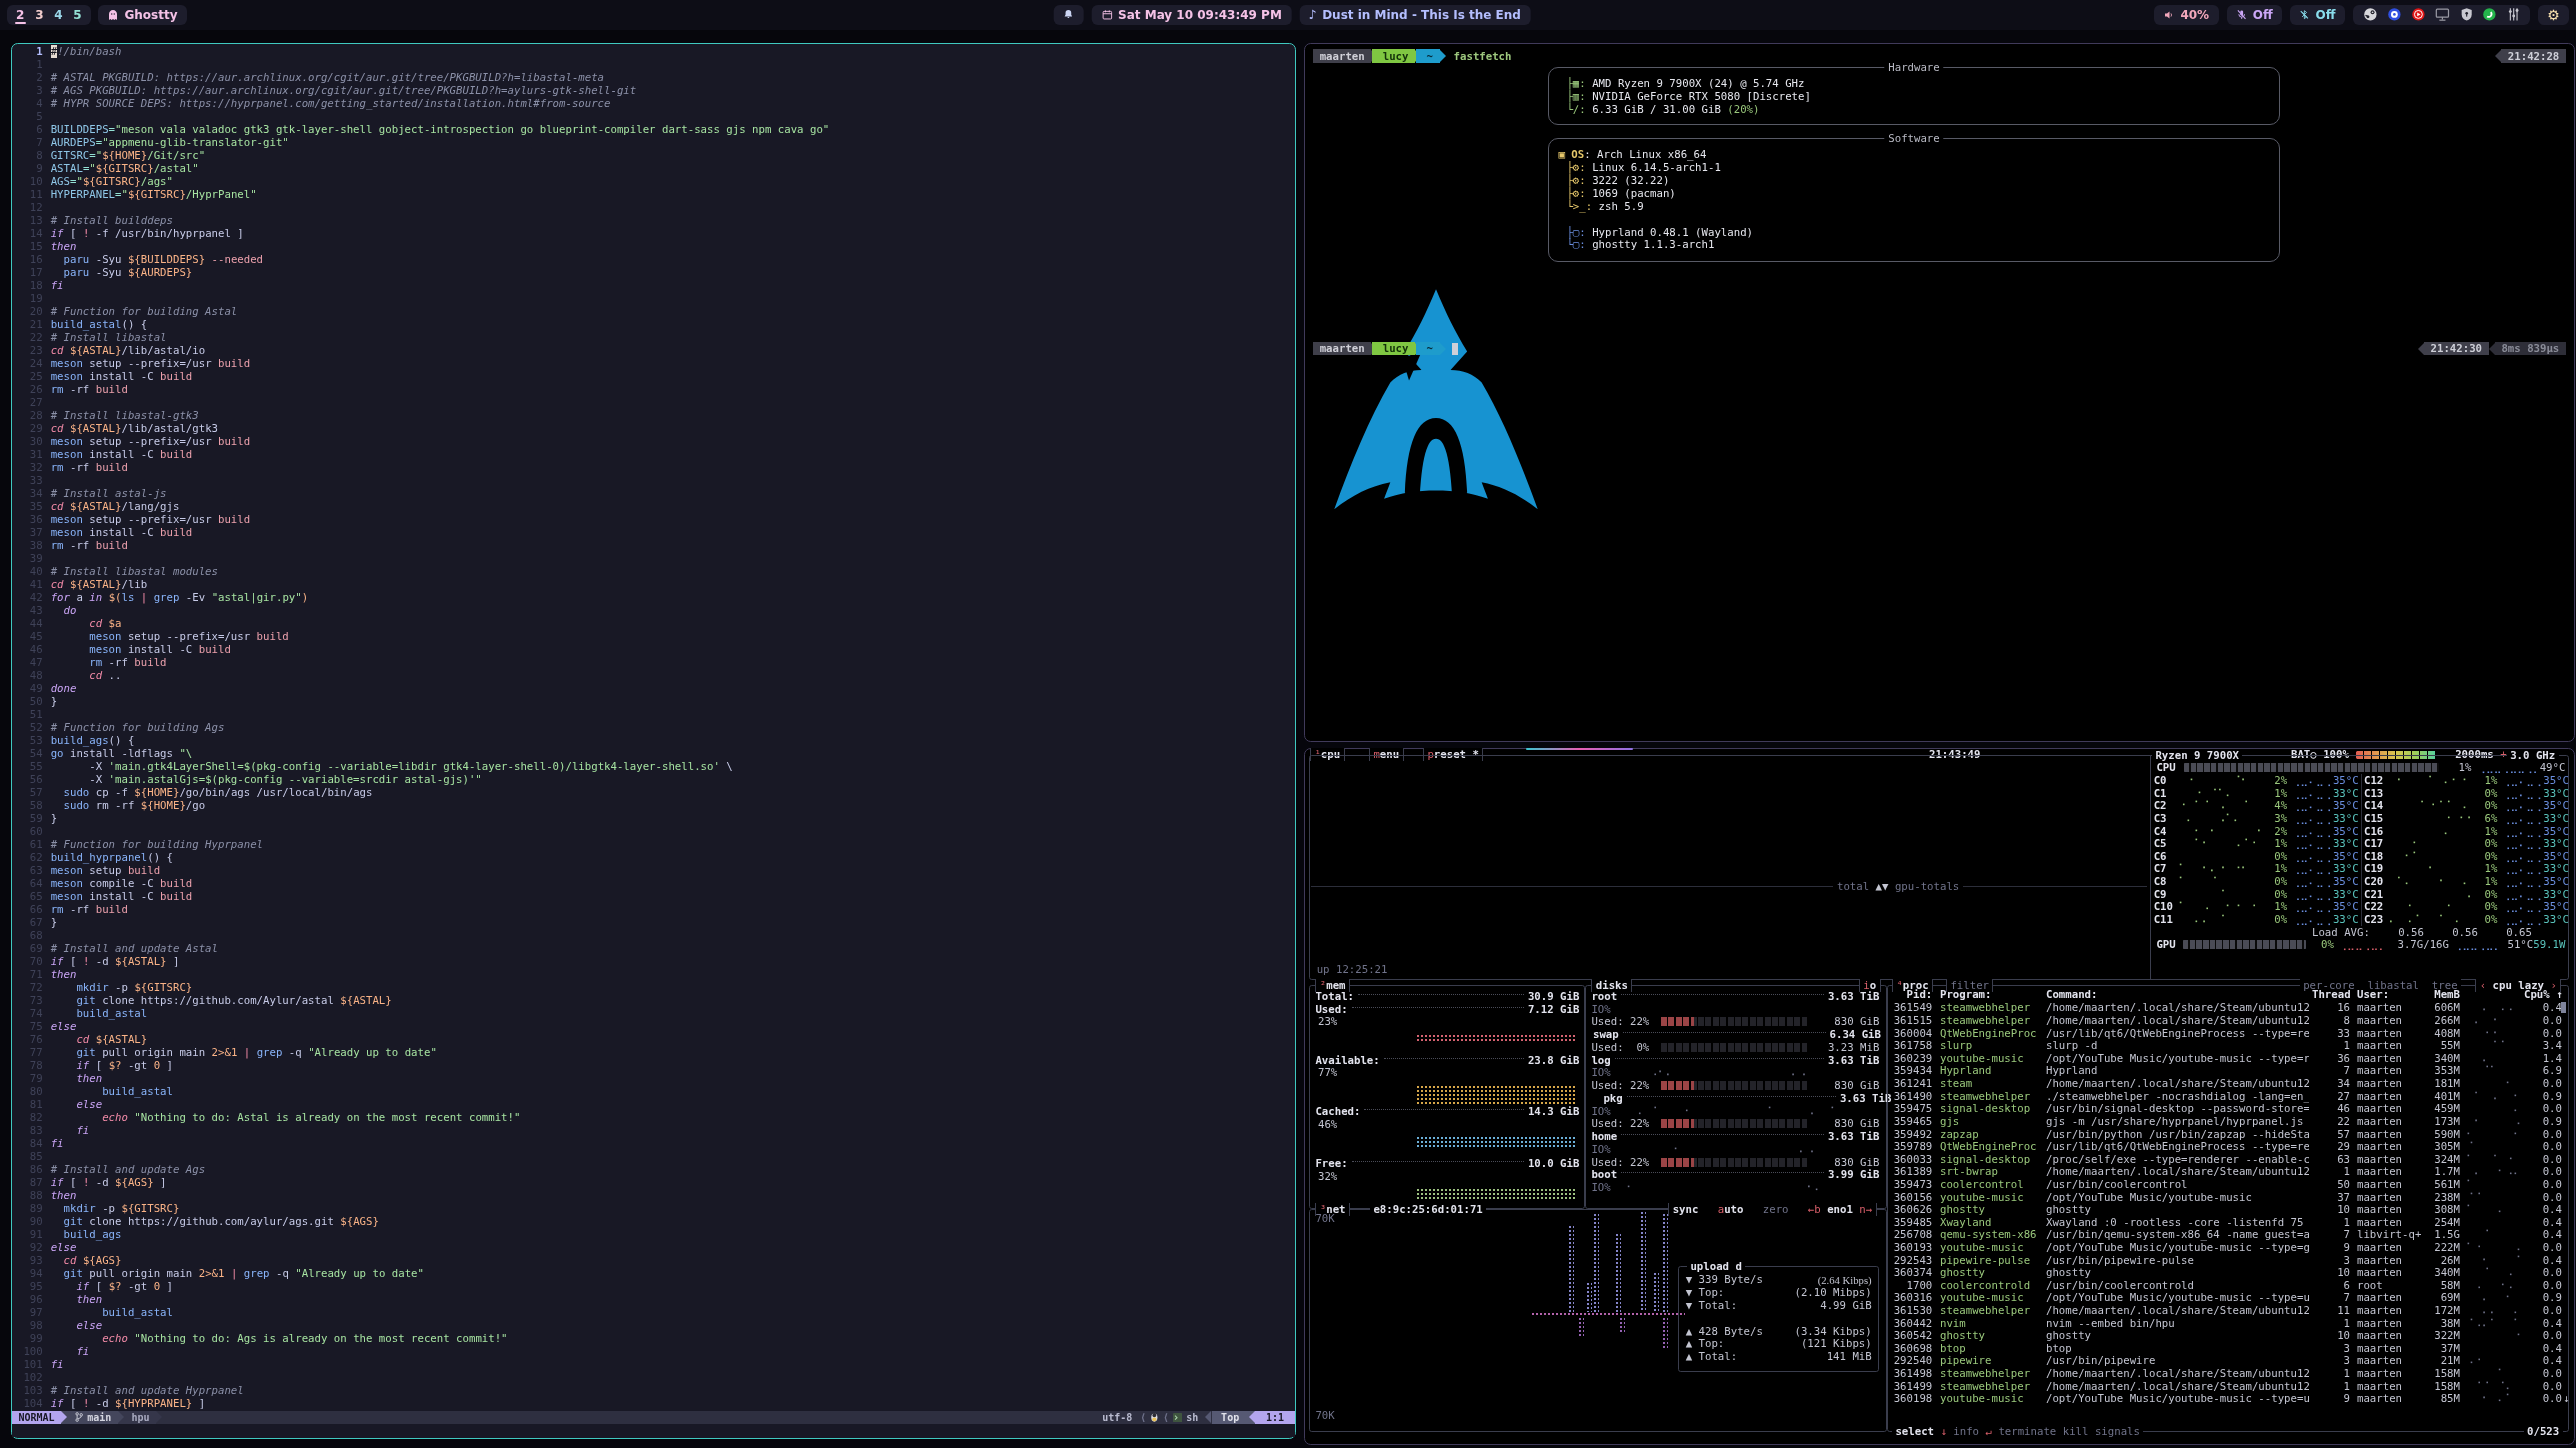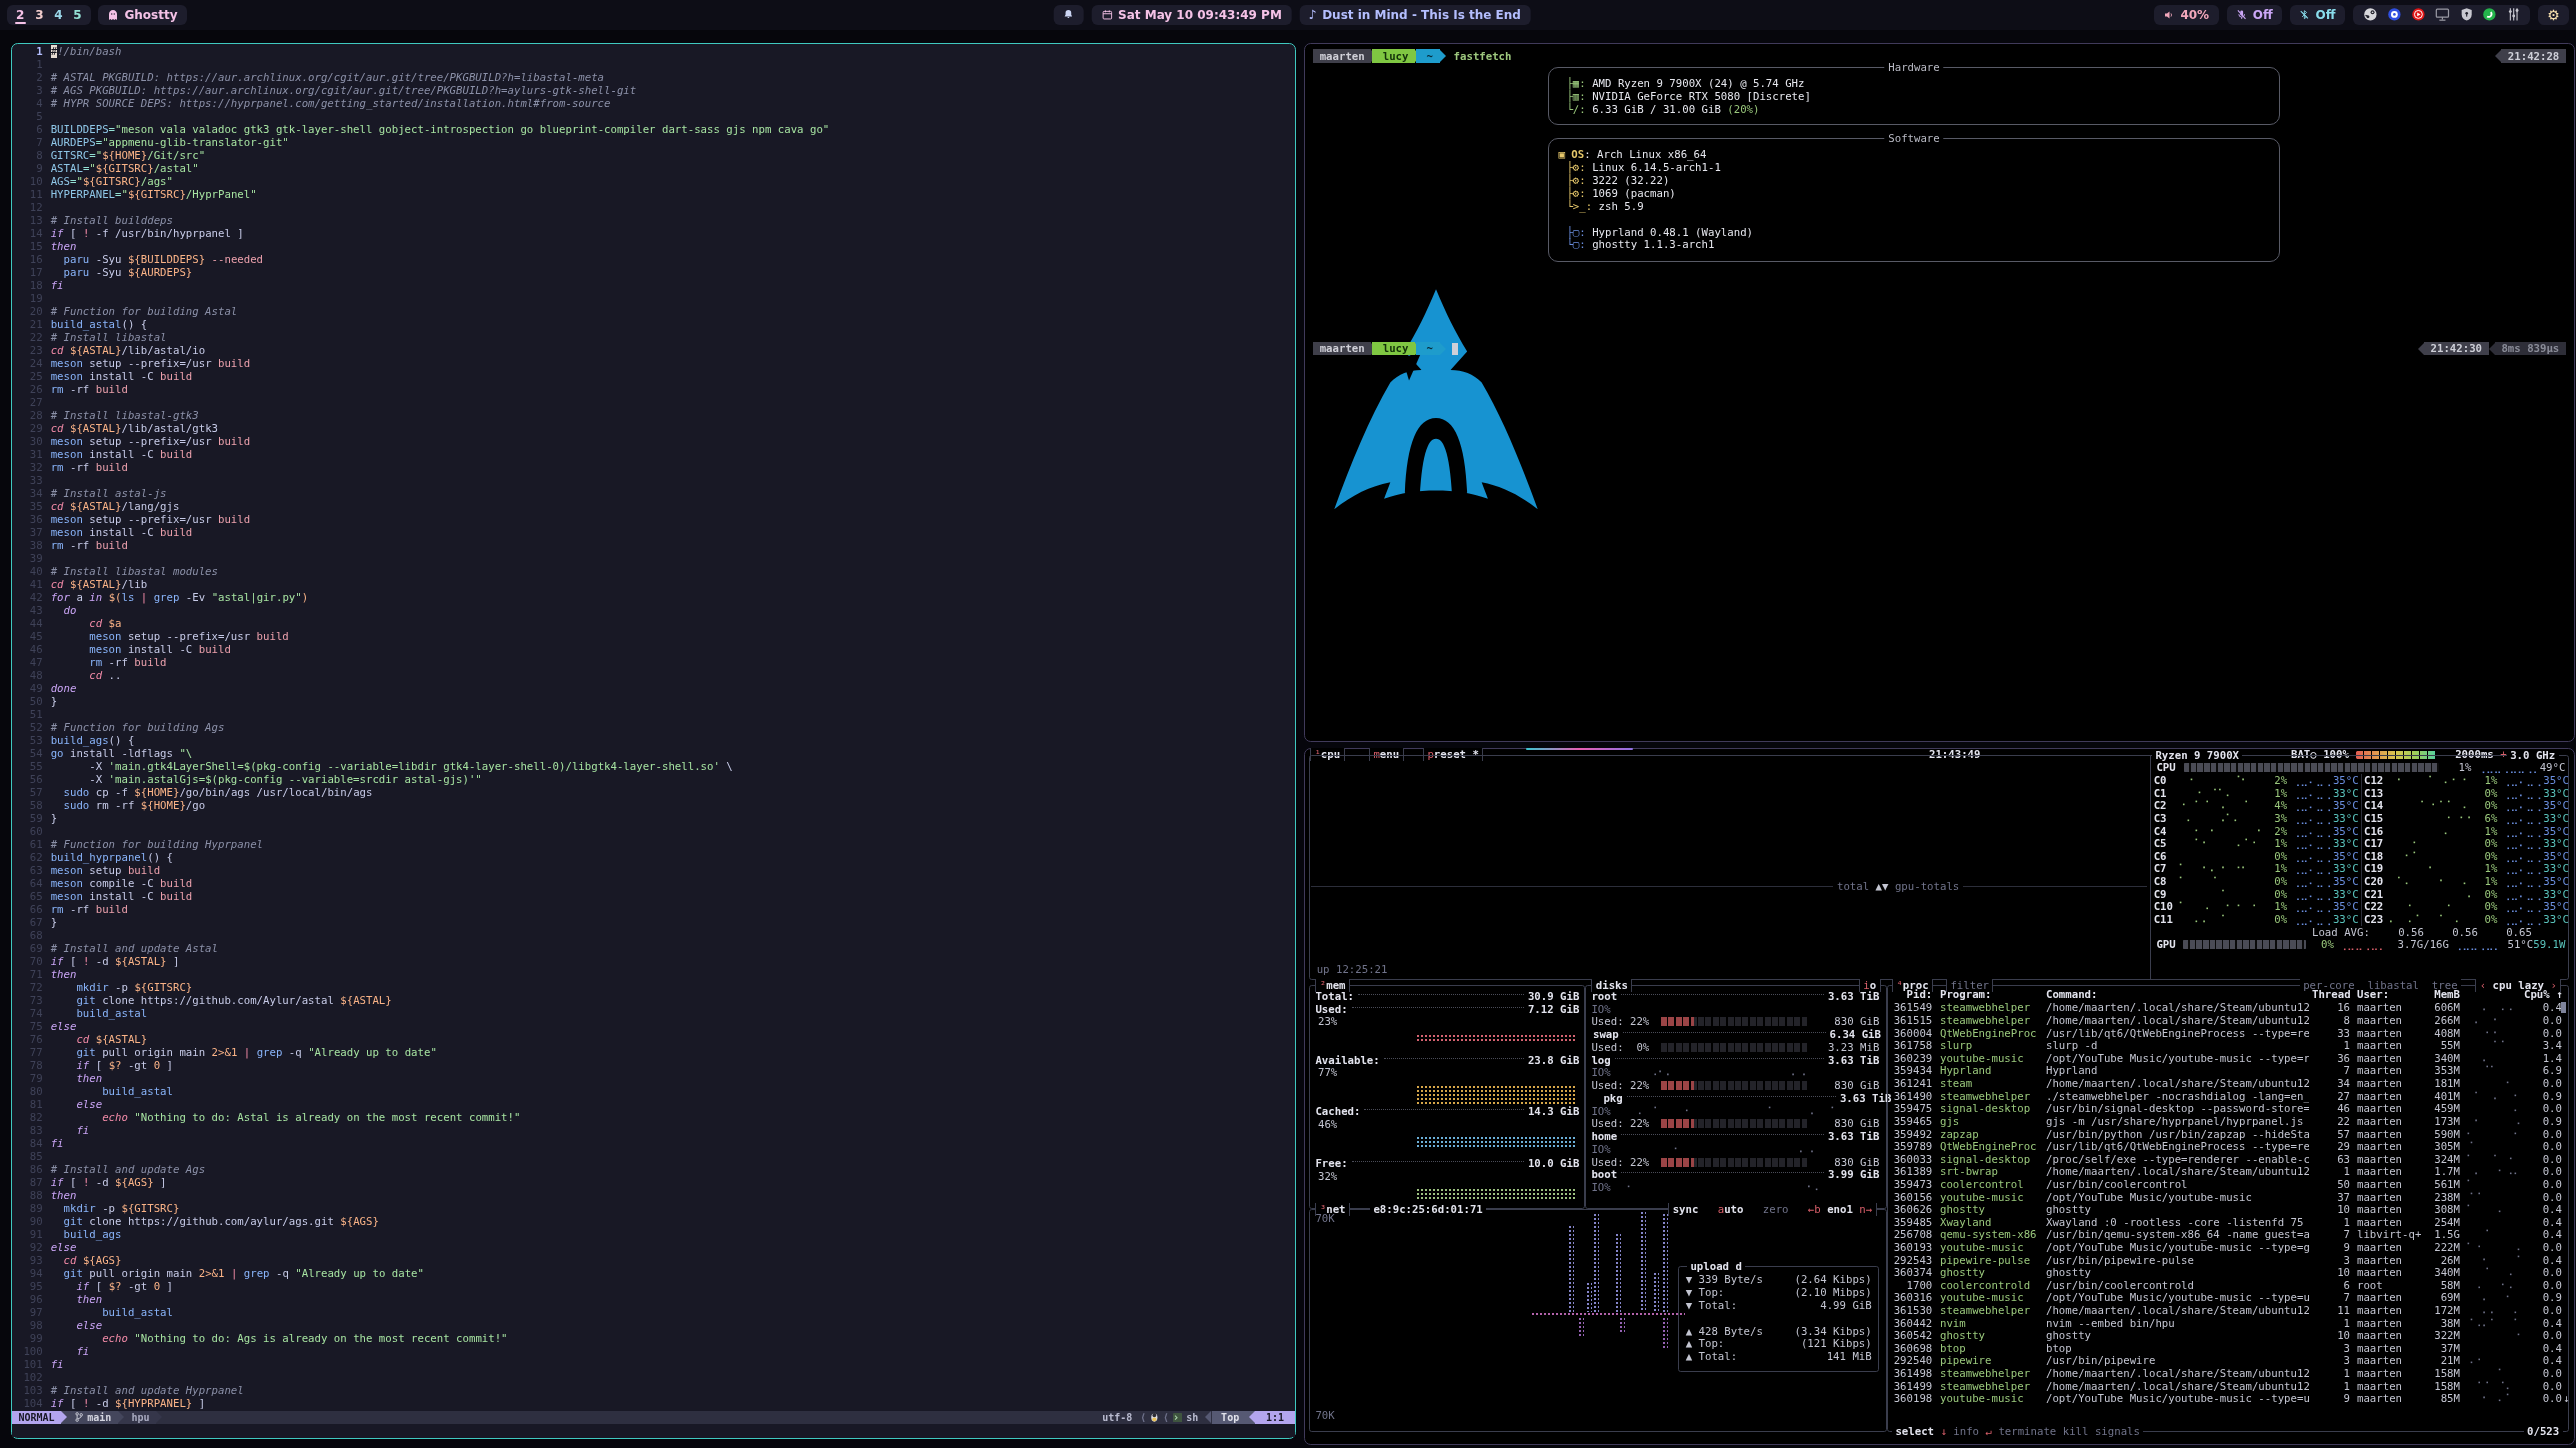--- a/index.html
+++ b/index.html
@@ -464,21 +464,21 @@
         <div class="netcol dotg" style="left: 343px; top: 62px; height: 40px; background-image: radial-gradient(rgb(143, 143, 217) 0.7px, transparent 0.8px);"></div>
         <div class="netcol dotg" style="left: 352px; top: 2.7px; height: 99px; background-image: radial-gradient(rgb(143, 143, 217) 0.7px, transparent 0.8px);"></div>
         <div class="dotg" style="position: absolute; left: 221px; top: 102px; width: 154px; height: 5.4px; background-image: radial-gradient(rgb(192, 106, 184) 0.7px, transparent 0.8px);"></div>
         <div class="netcol dotg" style="left: 268px; top: 107px; height: 20px; background-image: radial-gradient(rgb(160, 106, 192) 0.7px, transparent 0.8px);"></div>
         <div class="netcol dotg" style="left: 309px; top: 107px; height: 16px; background-image: radial-gradient(rgb(160, 106, 192) 0.7px, transparent 0.8px);"></div>
         <div class="netcol dotg" style="left: 352px; top: 107px; height: 32px; background-image: radial-gradient(rgb(160, 106, 192) 0.7px, transparent 0.8px);"></div>
       </div>
     <div class="bpanel" style="left:368px;top:56px;width:201px;height:106px;border-color:#3a3d4d;">
       <span class="ptab" style="left:8px;border:none;"><span class="y-w">upload d</span></span>
       <div id="net-stats">
-          <div class="brow" style="left: 6.7px; top: 6.7px; width: 186px;"><span class="y-wh">▼ </span><span class="y-wh">339 Byte/s</span><span class="y-wh" style="flex: 1 1 0%; text-align: right;">(2.64 Kibps)</span></div>
+          <div class="brow" style="left: 6.7px; top: 6.7px; width: 186px;"><span class="y-wh">▼ </span><span class="y-wh">339 Byte/s</span><span class="y-wh" style="flex: 1 1 0%; text-align: right; font-family: Liberation Serif, serif;">(2.64 Kibps)</span></div>
           <div class="brow" style="left: 6.7px; top: 19.4px; width: 186px;"><span class="y-wh">▼ </span><span class="y-wh">Top:</span><span class="y-wh" style="flex: 1 1 0%; text-align: right;">(2.10 Mibps)</span></div>
           <div class="brow" style="left: 6.7px; top: 32px; width: 186px;"><span class="y-wh">▼ </span><span class="y-wh">Total:</span><span class="y-wh" style="flex: 1 1 0%; text-align: right;">4.99 GiB</span></div>
           <div class="brow" style="left: 6.7px; top: 58px; width: 186px;"><span class="y-wh">▲ </span><span class="y-wh">428 Byte/s</span><span class="y-wh" style="flex: 1 1 0%; text-align: right;">(3.34 Kibps)</span></div>
           <div class="brow" style="left: 6.7px; top: 70px; width: 186px;"><span class="y-wh">▲ </span><span class="y-wh">Top:</span><span class="y-wh" style="flex: 1 1 0%; text-align: right;">(121 Kibps)</span></div>
           <div class="brow" style="left: 6.7px; top: 83px; width: 186px;"><span class="y-wh">▲ </span><span class="y-wh">Total:</span><span class="y-wh" style="flex: 1 1 0%; text-align: right;">141 MiB</span></div>
         </div>
     </div>
   </div>
 
   <div class="bpanel" id="proc-panel" style="left:582px;top:236px;width:682px;height:447px;">

